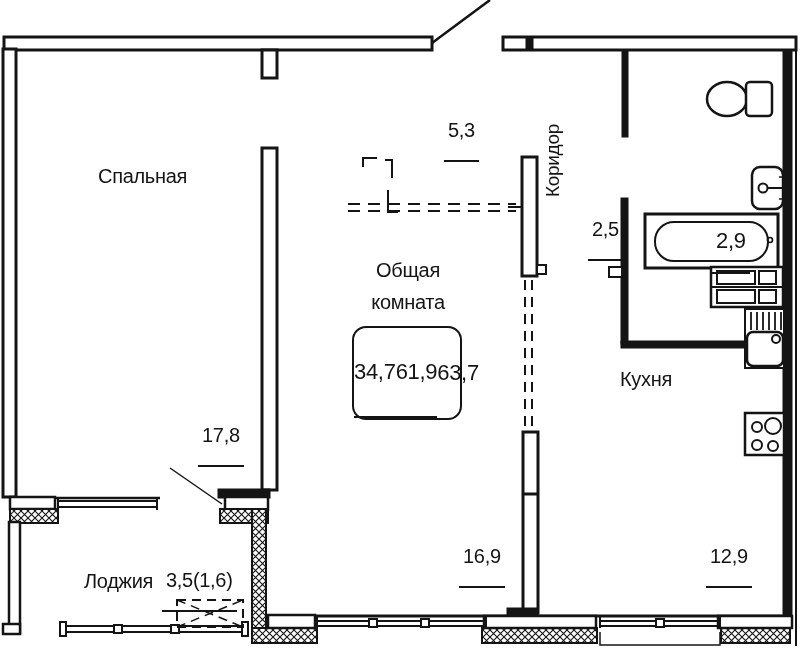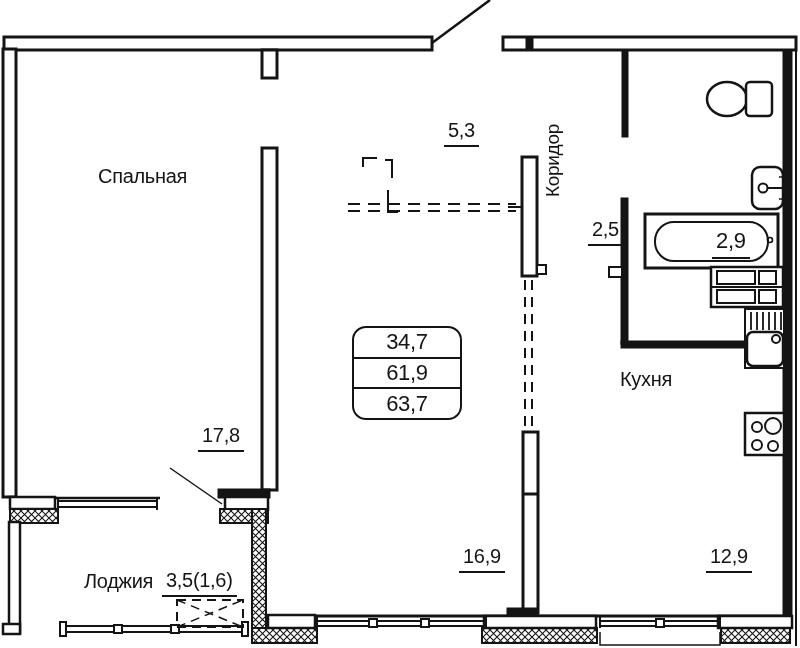--- a/index.html
+++ b/index.html
@@ -5,40 +5,40 @@
   html,body{margin:0;padding:0;background:#fff;}
   .plan{
     position:relative;width:800px;height:648px;background:#ffffff;
     font-family:"Liberation Sans", sans-serif;color:#141414;overflow:hidden;
     letter-spacing:-0.3px;
   }
   .plan svg{position:absolute;left:0;top:0;}
   .lbl{position:absolute;font-size:20px;white-space:nowrap;}
   .dim{
     position:absolute;display:inline-block;font-size:20px;
-    border-bottom:2px solid #141414;padding:0 4px 3px;white-space:nowrap;
+    border-bottom:2px solid #141414;padding:0 4px 18px;white-space:nowrap;
   }
   .lbl-vert{
     position:absolute;font-size:19px;white-space:nowrap;
     transform:rotate(-90deg);transform-origin:0 0;
   }
   .living-lbl{
     position:absolute;left:356px;top:254px;width:104px;text-align:center;
     font-size:20px;line-height:1.6;white-space:normal;
   }
   .sum-table{
     position:absolute;left:352px;top:326px;width:110px;height:94px;
     border:2.5px solid #141414;border-radius:14px;background:#fff;
     display:flex;box-sizing:border-box;
   }
   .sum-left{
     width:36px;border-right:2.5px solid #141414;display:flex;
     align-items:center;justify-content:center;font-size:21px;
   }
-  .sum-rows{flex:1;display:flex;flex-direction:column;}
+  .sum-rows{flex:1;display:flex;flex-direction:row;}
   .sum-cell{
     flex:1;display:flex;align-items:center;justify-content:center;font-size:22px;
   }
   .sum-cell.b{border-bottom:2.5px solid #141414;}
   .tub-dim{font-size:22px;}
 </style>
 </head>
 <body>
 
 <div class="plan">
@@ -201,20 +201,21 @@
 
 
   <div class="dim" style="left:444px;top:119px">5,3</div>
 
   <div class="lbl-vert" style="left:542px;top:197px">Коридор</div>
 
   <div class="dim" style="left:588px;top:218px">2,5</div>
 
   <div class="dim tub-dim" style="left:712px;top:228px">2,9</div>
 
+  <div class="living-lbl">Общая комната</div>
 
   <div class="sum-table">
     <div class="sum-rows">
       <div class="sum-cell b">34,7</div>
       <div class="sum-cell b">61,9</div>
       <div class="sum-cell">63,7</div>
     </div>
   </div>
 
   <div class="dim" style="left:198px;top:424px">17,8</div>

